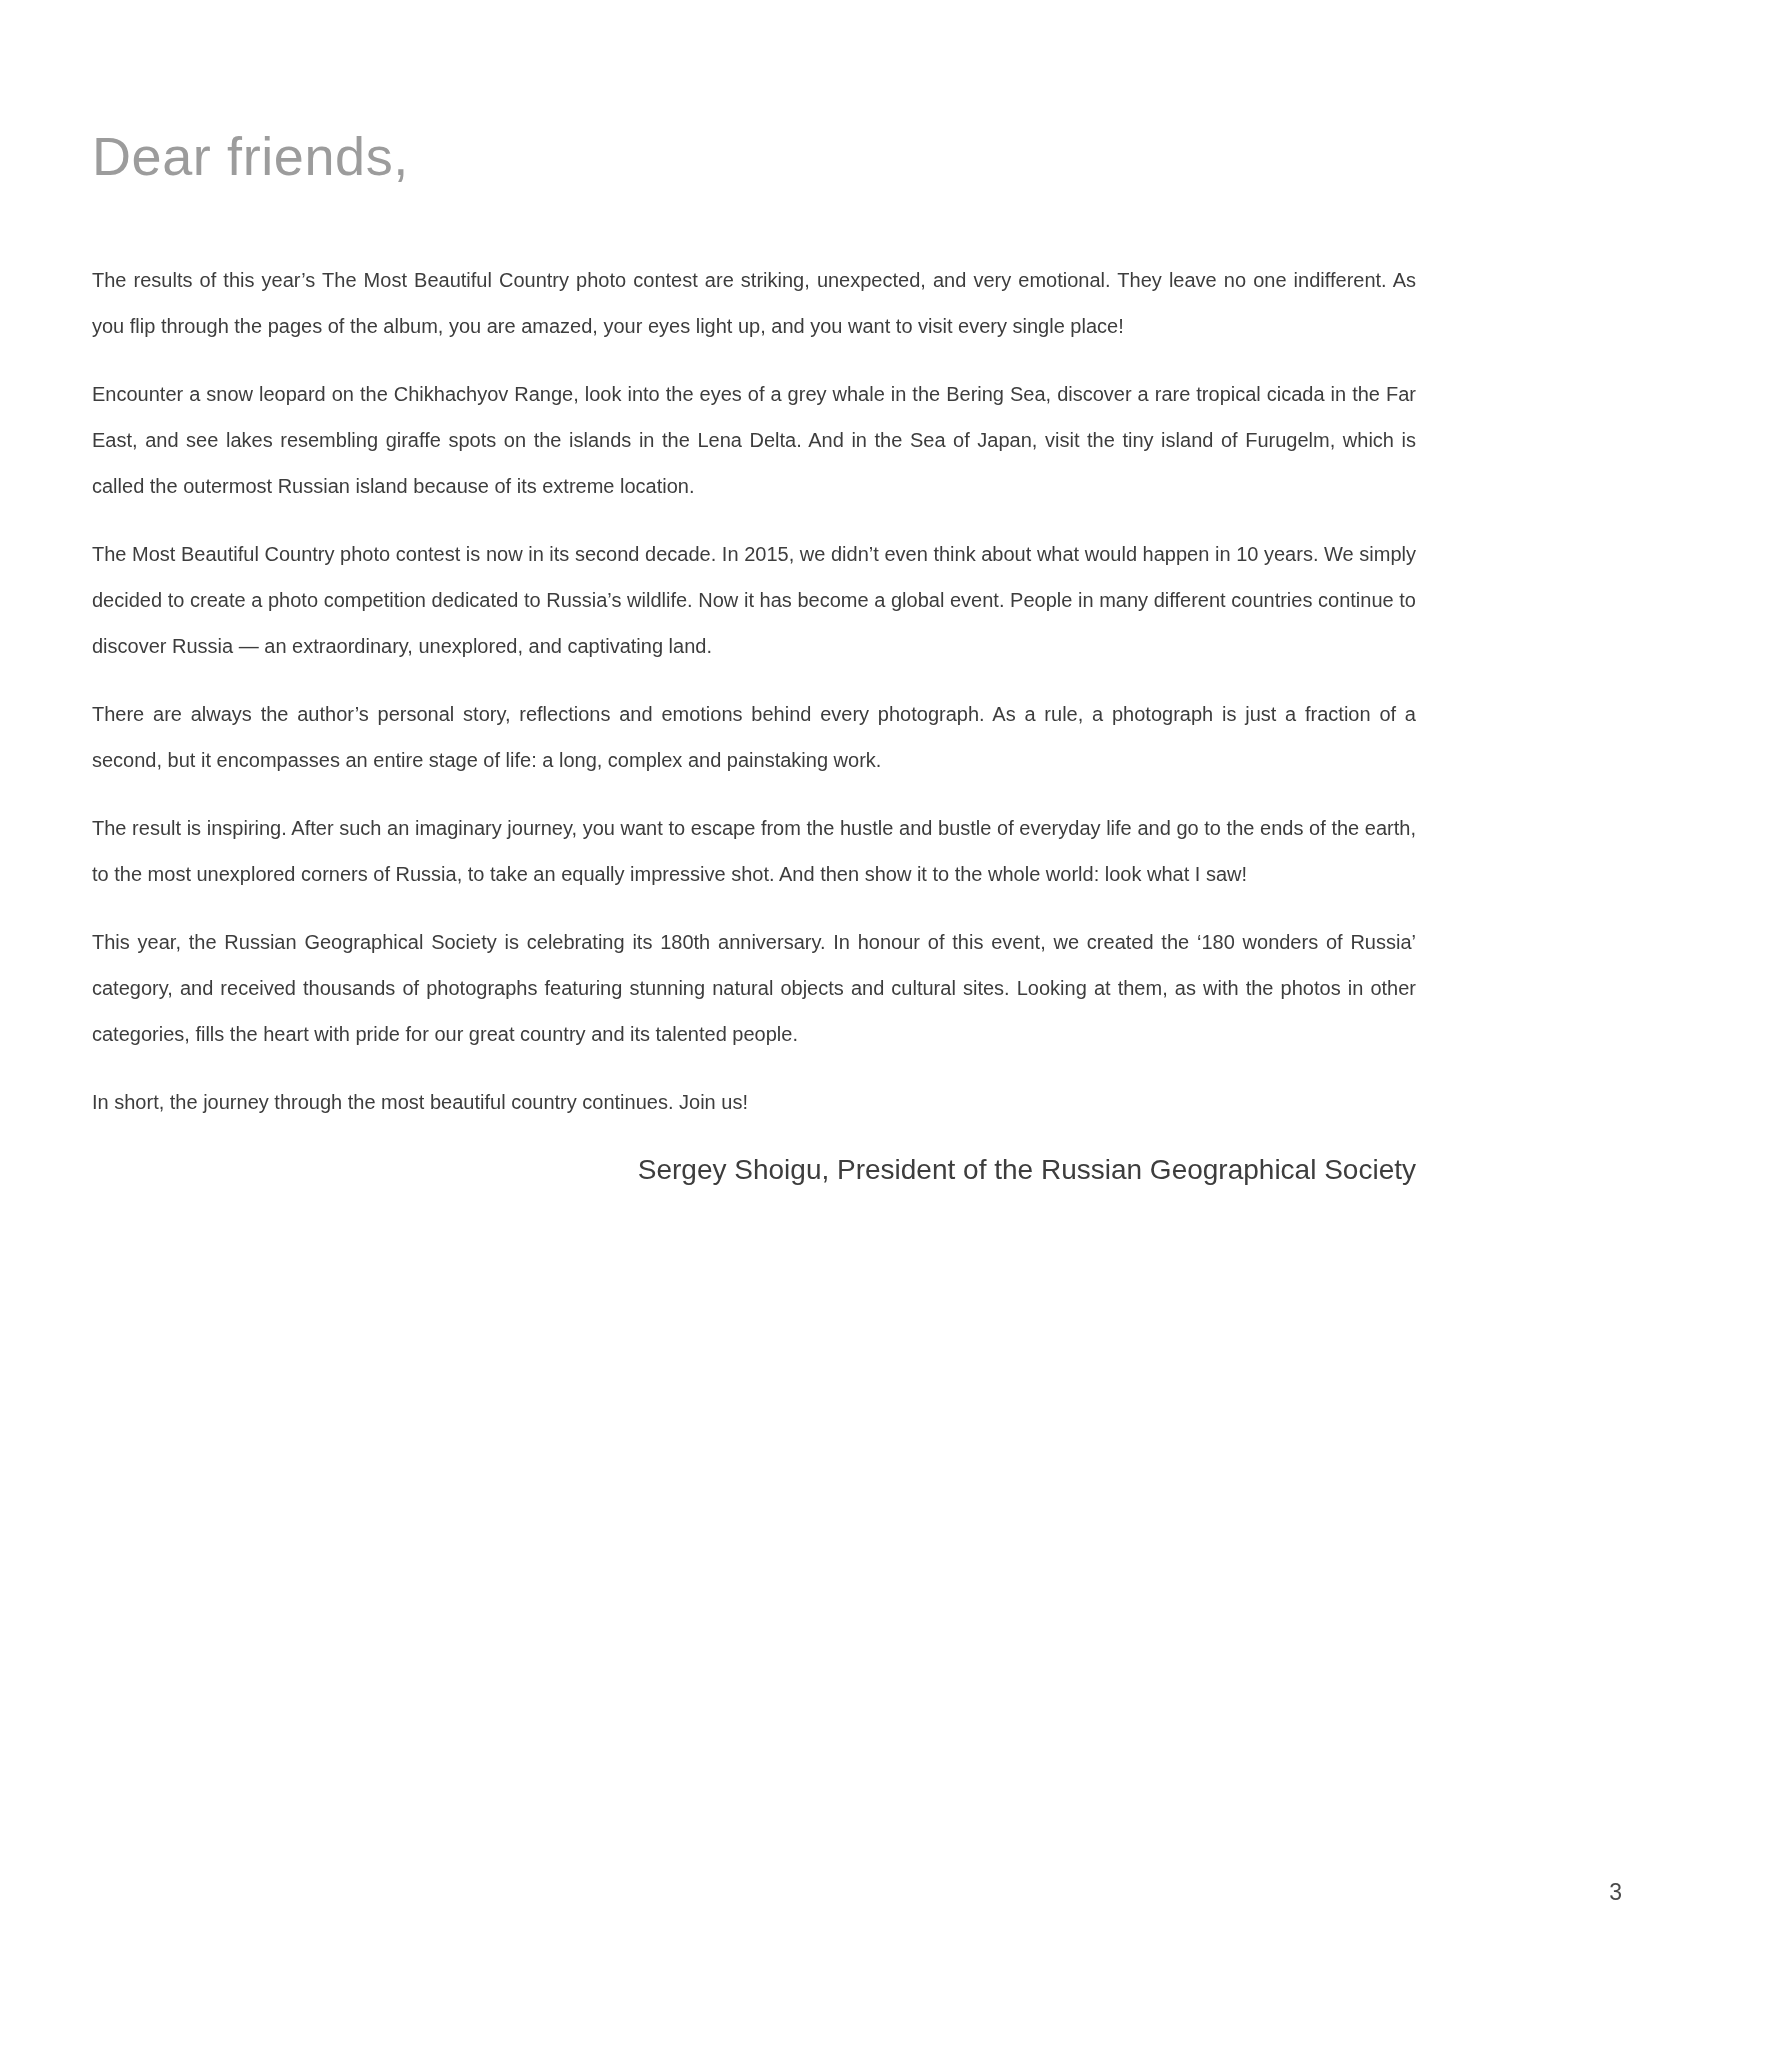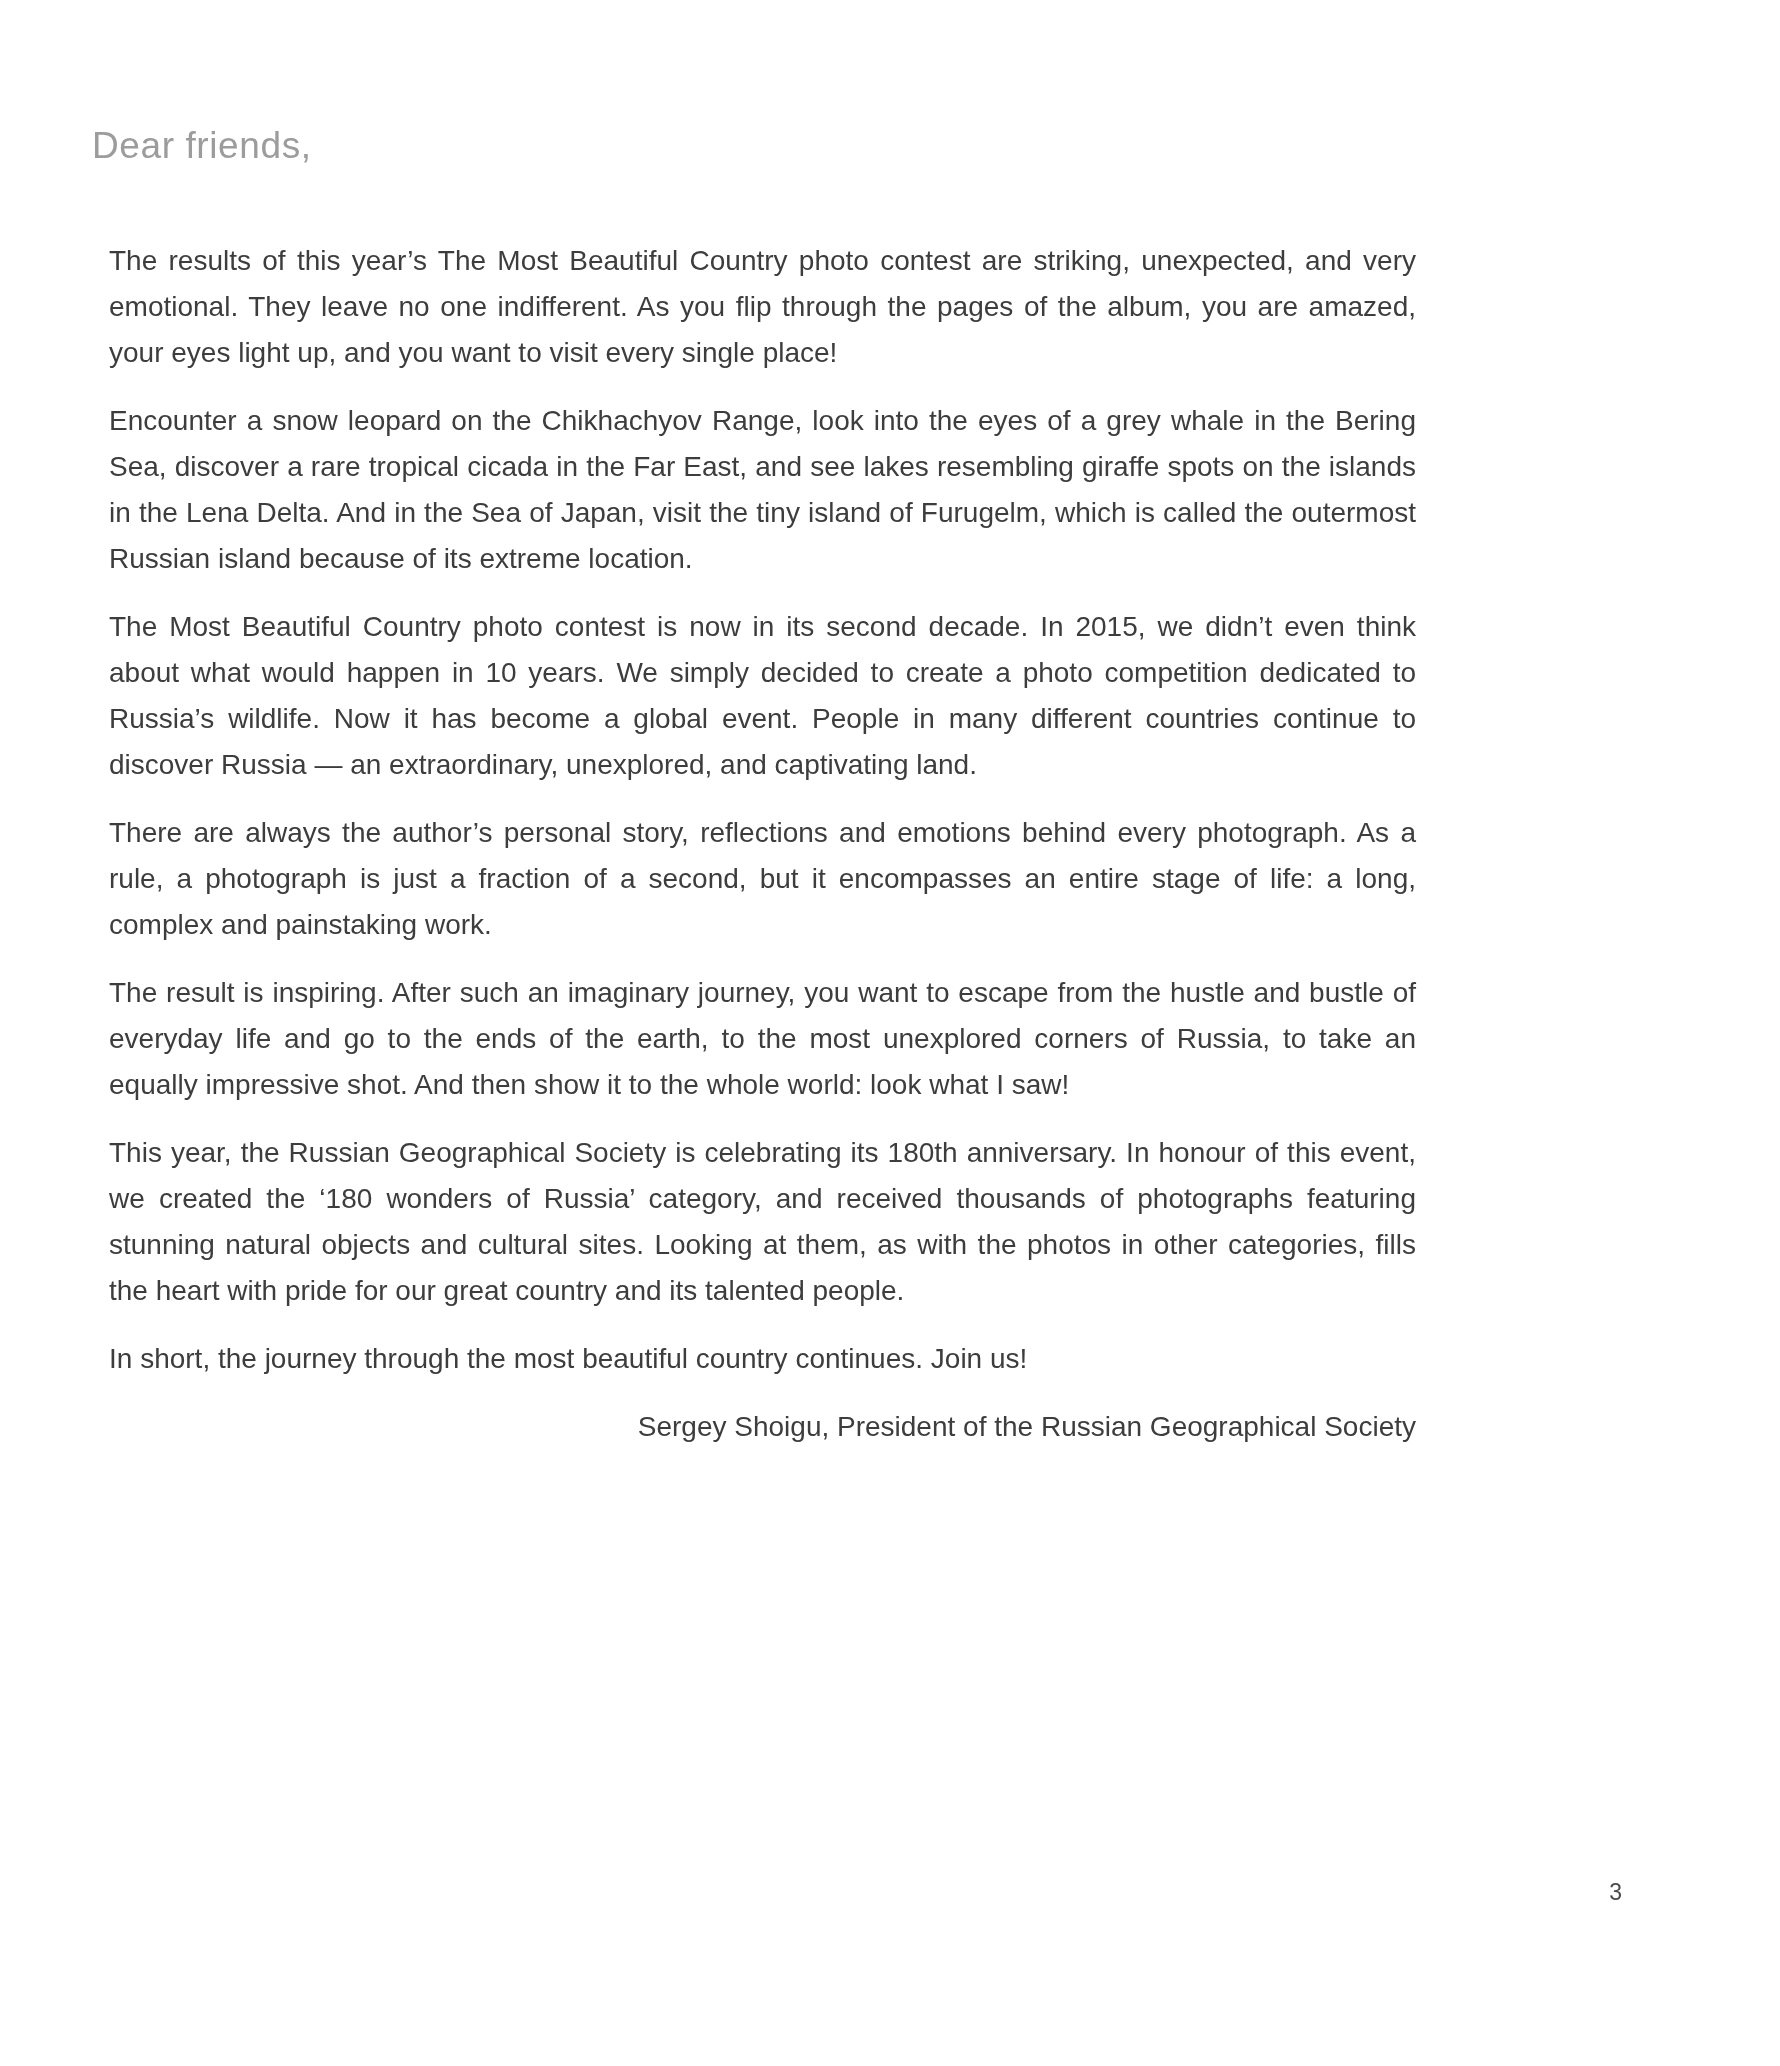--- a/index.html
+++ b/index.html
@@ -18,33 +18,33 @@
     position: absolute;
     inset: 0;
   }
   .content {
     position: absolute;
     left: 92px;
     top: 125px;
     width: 1324px;
   }
   h1.page-title {
-    font-size: 37px;
+    font-size: 54px;
     font-weight: 400;
     color: var(--title-color, #9c9c9c);
     margin: 0 0 70px 0;
     line-height: 1.15;
     letter-spacing: 0.6px;
   }
   p.body-para {
-    font-size: 28px;
+    font-size: 20px;
     line-height: 46px;
     color: var(--body-color, #3d3d3d);
     text-align: justify;
-    margin: 0 0 22px 17px;
+    margin: 0 0 22px 0;
     hyphens: auto;
   }
   p.signature {
     font-size: 28px;
     line-height: 46px;
     color: var(--body-color, #3d3d3d);
     text-align: right;
     margin: 12px 0 0 0;
   }
   .page-number {

